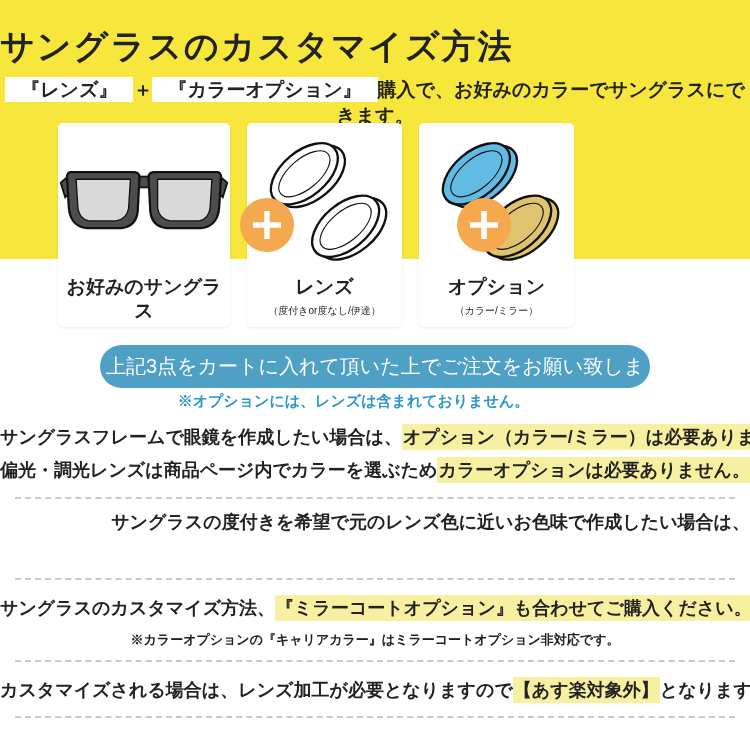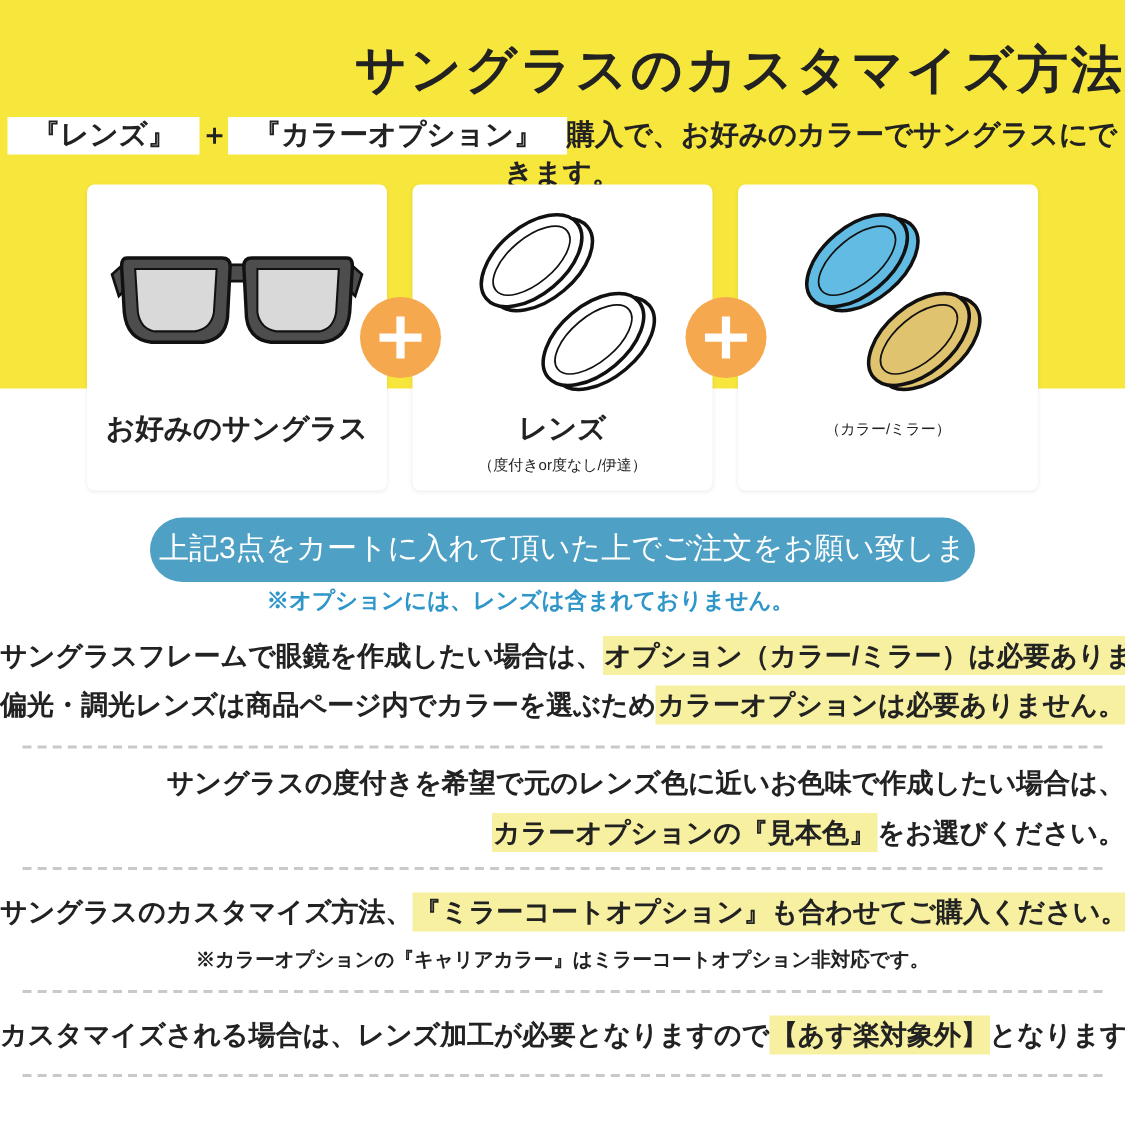--- a/index.html
+++ b/index.html
@@ -1,28 +1,28 @@
 <!DOCTYPE html>
 <html><head>
 <meta charset="utf-8">
 <style>
   * { margin:0; padding:0; box-sizing:border-box; }
   body { background:#fff; font-family:"Liberation Sans", sans-serif; color:#222; }
   .page { position:relative; width:750px; height:750px; background:#ffffff; overflow:hidden; }
 
   
   .header { position:absolute; top:0; left:0; width:750px; height:259px; background:#F7E73C; }
-  .title { position:absolute; top:24px; left:0; width:750px; text-align:right;
+  .title { position:absolute; top:24px; left:0; width:750px; text-align:left;
            font-size:34px; font-weight:bold; letter-spacing:2px; color:#222; }
   .subtitle { position:absolute; top:77px; left:0; width:750px; text-align:center;
               font-size:19px; font-weight:bold; color:#222; }
   .subtitle .wbg { background:#ffffff; padding:2px 16px; }
 
   
-  .steps { position:absolute; top:123px; left:58px; width:634px; height:204px;
+  .steps { position:absolute; top:123px; left:58px; width:516px; height:204px;
            display:flex; gap:17px;justify-content:center; }
   .card { flex:1 1 0; background:#ffffff; border-radius:5px;
           box-shadow:0 1px 3px rgba(0,0,0,0.08); display:flex; flex-direction:column; }
   .card-illu { height:148px; display:flex; align-items:center; justify-content:center; margin-top:4px; }
   .card-label { text-align:center; font-size:19px; font-weight:bold; line-height:24px; }
   .card-sub { text-align:center; font-size:10px; font-weight:normal; line-height:17px; margin-top:3px; }
 
   .plus { position:absolute; width:56px; height:56px; top:197px; }
   .plus-1 { left:239px; }
   .plus-2 { left:456px; }
@@ -106,20 +106,21 @@
             <ellipse cx="0" cy="0" rx="42" ry="24" fill="#62BBE3" stroke="#111" stroke-width="2.5"></ellipse>
             <ellipse cx="0" cy="0" rx="33" ry="16" fill="none" stroke="#111" stroke-width="1.2"></ellipse>
           </g>
           <g transform="translate(102,102) rotate(-40)">
             <ellipse cx="4" cy="7" rx="42" ry="24" fill="#E0C36E" stroke="#111" stroke-width="2.5"></ellipse>
             <ellipse cx="0" cy="0" rx="42" ry="24" fill="#E0C36E" stroke="#111" stroke-width="2.5"></ellipse>
             <ellipse cx="0" cy="0" rx="33" ry="16" fill="none" stroke="#111" stroke-width="1.2"></ellipse>
           </g>
         </svg>
       </div>
+      <div class="card-label">オプション</div>
       <div class="card-sub">（カラー/ミラー）</div>
     </div>
 
   </div>
 
   <div class="plus plus-1">
     <svg width="56" height="56" viewBox="0 0 56 56" aria-hidden="true">
       <circle cx="28" cy="28" r="27" fill="#F5A84E"></circle>
       <path d="M14 28 H42 M28 14 V42" stroke="#ffffff" stroke-width="5.5" stroke-linecap="butt"></path>
     </svg>
@@ -135,21 +136,20 @@
   <div class="banner-note">※オプションには、レンズは含まれておりません。</div>
 
   <div class="note note-1">
     <div class="note-line"><span>サングラスフレームで眼鏡を作成したい場合は、</span><span class="hl">オプション（カラー/ミラー）は必要ありません。</span></div>
     <div class="note-line"><span>偏光・調光レンズは商品ページ内でカラーを選ぶため</span><span class="hl">カラーオプションは必要ありません。</span></div>
   </div>
   <div class="dash dash-1"></div>
 
   <div class="note note-2">
     <div class="note-line"><span>サングラスの度付きを希望で元のレンズ色に近いお色味で作成したい場合は、</span></div>
-    <div class="note-line"><span class="hl">カラーオプションの『見本色』</span><span>をお選びください。</span></div>
   </div>
   <div class="dash dash-2"></div>
 
   <div class="note note-3">
     <div class="note-line"><span>サングラスのカスタマイズ方法、</span><span class="hl">『ミラーコートオプション』も合わせてご購入ください。</span></div>
     <div class="note-line small"><span>※カラーオプションの『キャリアカラー』はミラーコートオプション非対応です。</span></div>
   </div>
   <div class="dash dash-3"></div>
 
   <div class="note note-4">

